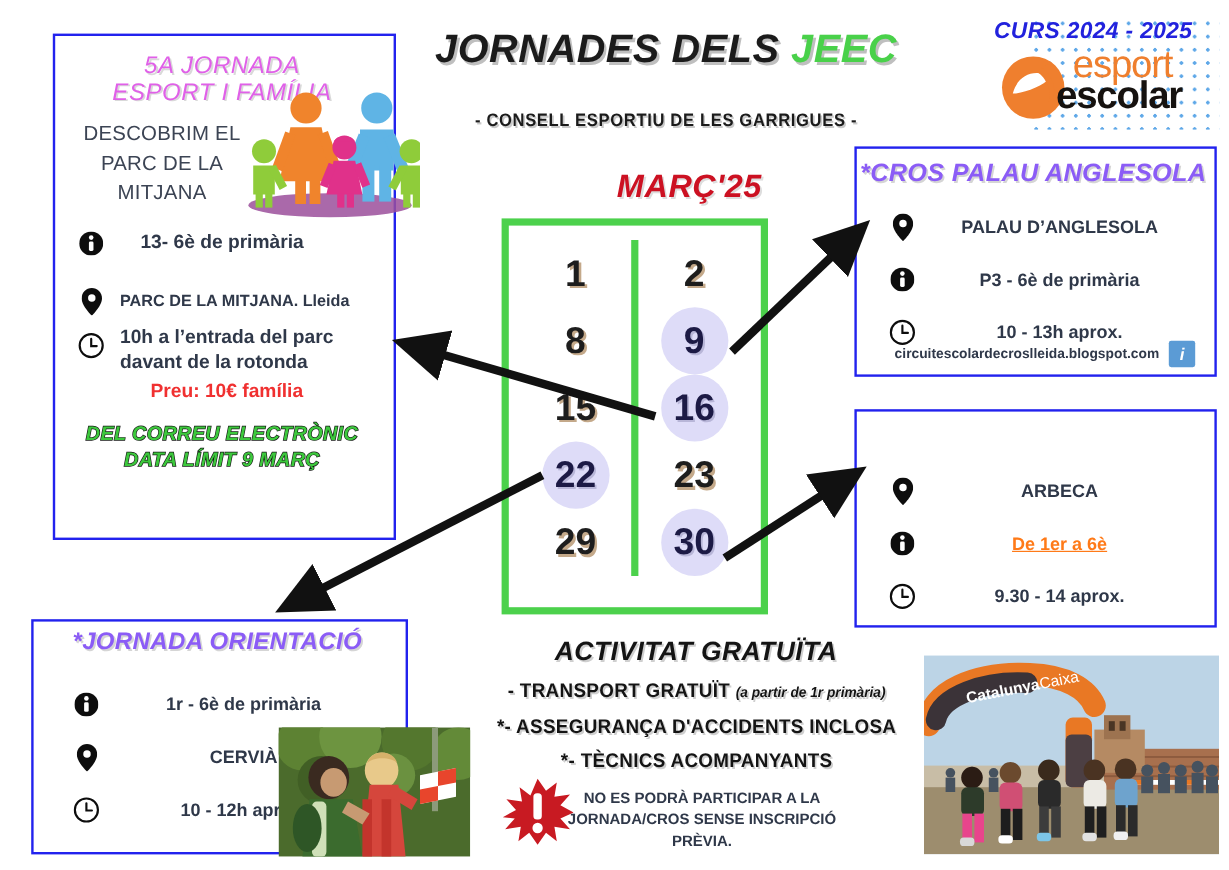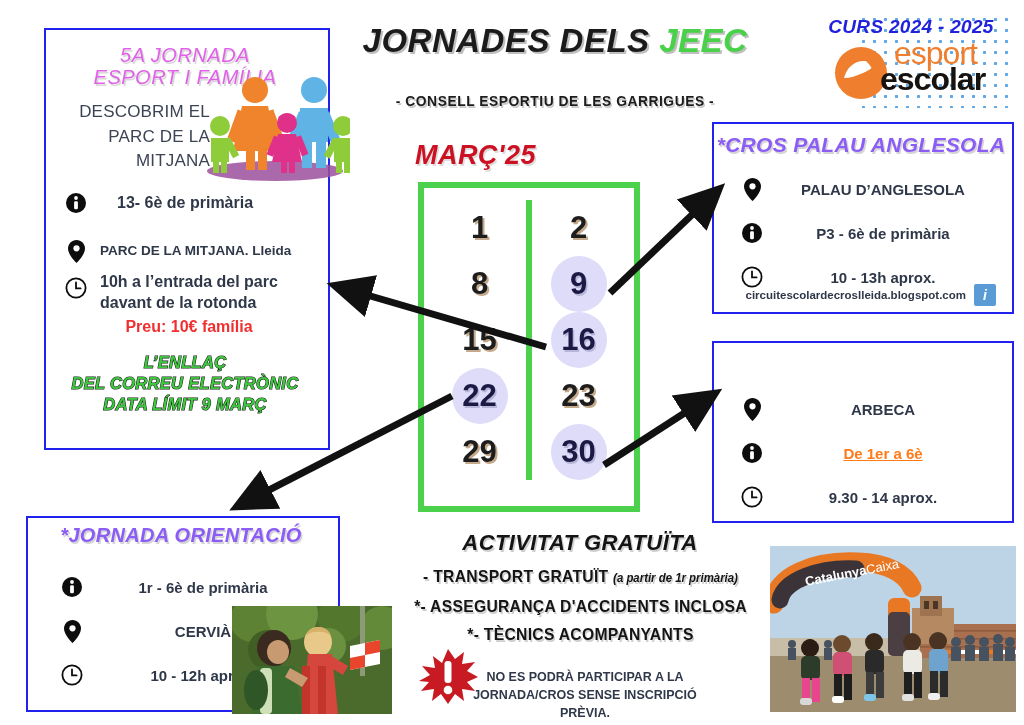--- a/index.html
+++ b/index.html
@@ -59,21 +59,21 @@
   #box-orientacio{left:26px;top:516px;width:310px;height:192px;}
 
   
   .pink-title{
     color:#e060e8;font-size:20px;font-weight:normal;font-style:italic;
     letter-spacing:.5px;line-height:1.12;text-align:center;
     text-shadow:1.5px 1.5px 0 #d9d9d9;
   }
   #familia-head{left:44px;top:44px;width:282px;}
   #familia-desc{
-    left:60px;top:100px;width:150px;text-align:right;
+    left:60px;top:100px;width:150px;text-align:center;
     font-size:17px;color:#3c4454;line-height:1.45;letter-spacing:.2px;
   }
   #family-art{left:200px;top:68px;width:150px;height:115px;}
 
   .inforow{display:flex;align-items:center;gap:12px;}
   .ico{flex:0 0 auto;width:24px;height:26px;display:flex;align-items:center;justify-content:center;}
   .rowtext{font-size:15px;font-weight:bold;color:#2f3849;line-height:1.3;}
 
   #fam-row-1{left:64px;top:190px;width:250px;gap:29px;}
   #fam-row-1 .rowtext{font-size:16px;}
@@ -118,21 +118,21 @@
     display:flex;align-items:center;gap:8px;justify-content:flex-end;
   }
   #cros-url .ibadge{
     width:22px;height:22px;background:#5b9bd5;color:#fff;
     font-size:14px;font-weight:bold;font-style:italic;
     display:flex;align-items:center;justify-content:center;border-radius:2px;
   }
 
   
   #marc-label{
-    left:415px;top:140px;width:220px;text-align:left;
+    left:415px;top:140px;width:220px;text-align:right;
     color:#cc1122;font-size:27px;font-weight:bold;font-style:italic;
     letter-spacing:.5px;text-shadow:1.5px 1.5px 0 #ddd;
   }
   #calendar{
     left:418px;top:182px;width:222px;height:330px;
     border:6px solid #4cd14c;background:#fff;box-sizing:border-box;
   }
   #cal-inner{position:absolute;inset:6px;display:flex;}
   #cal-divider{position:absolute;left:50%;top:6px;bottom:20px;width:6px;margin-left:-3px;background:#4cd14c;}
   .cal-col{flex:1;display:flex;flex-direction:column;align-items:center;padding-top:6px;}
@@ -160,21 +160,21 @@
     position:absolute;font-size:16.5px;font-weight:bold;color:#141414;
     letter-spacing:.3px;text-shadow:1.5px 1.5px 0 #cfcfcf;transform:scaleX(.95);
     white-space:nowrap;
   }
   #benefit-1{left:398px;top:567px;width:365px;text-align:center;}
   #benefit-1 .small{font-size:12px;font-style:italic;letter-spacing:0;}
   #benefit-2{left:398px;top:597px;width:365px;text-align:center;}
   #benefit-3{left:398px;top:625px;width:365px;text-align:center;}
   #warning-note{
     left:470px;top:656px;width:230px;text-align:center;
-    font-size:12.5px;font-weight:bold;color:#2f3849;line-height:1.45;margin-top:12px;
+    font-size:12.5px;font-weight:bold;color:#2f3849;line-height:1.45;
   }
   #warn-icon{left:418px;top:648px;width:60px;height:58px;}
 
   
   #photo-orient{left:232px;top:606px;width:160px;height:108px;overflow:hidden;}
   #photo-cros{left:770px;top:546px;width:246px;height:166px;overflow:hidden;}
   .photo svg{display:block;}
 </style>
 </head>
 <body>
@@ -279,21 +279,20 @@
           <circle cx="11" cy="11" r="9.6" fill="none" stroke="#0d0d0d" stroke-width="1.8"></circle>
           <path d="M11 5.4v6h4.6" fill="none" stroke="#0d0d0d" stroke-width="1.8" stroke-linecap="round"></path>
         </svg>
     </span>
     <span class="rowtext">10h a l’entrada del parc davant de la rotonda</span>
   </div>
 
   <div class="abs" id="preu">Preu: 10€ família</div>
 
   <div class="abs" id="inscripcions">
-    <div>L’ENLLAÇ</div>
     <div>DEL CORREU ELECTRÒNIC</div>
     <div>DATA LÍMIT 9 MARÇ</div>
   </div>
 
   <div class="abs" id="marc-label">MARÇ'25</div>
 
   <div class="abs" id="calendar">
     <div id="cal-inner">
       <div class="cal-col">
         <div class="cal-cell">1</div>

